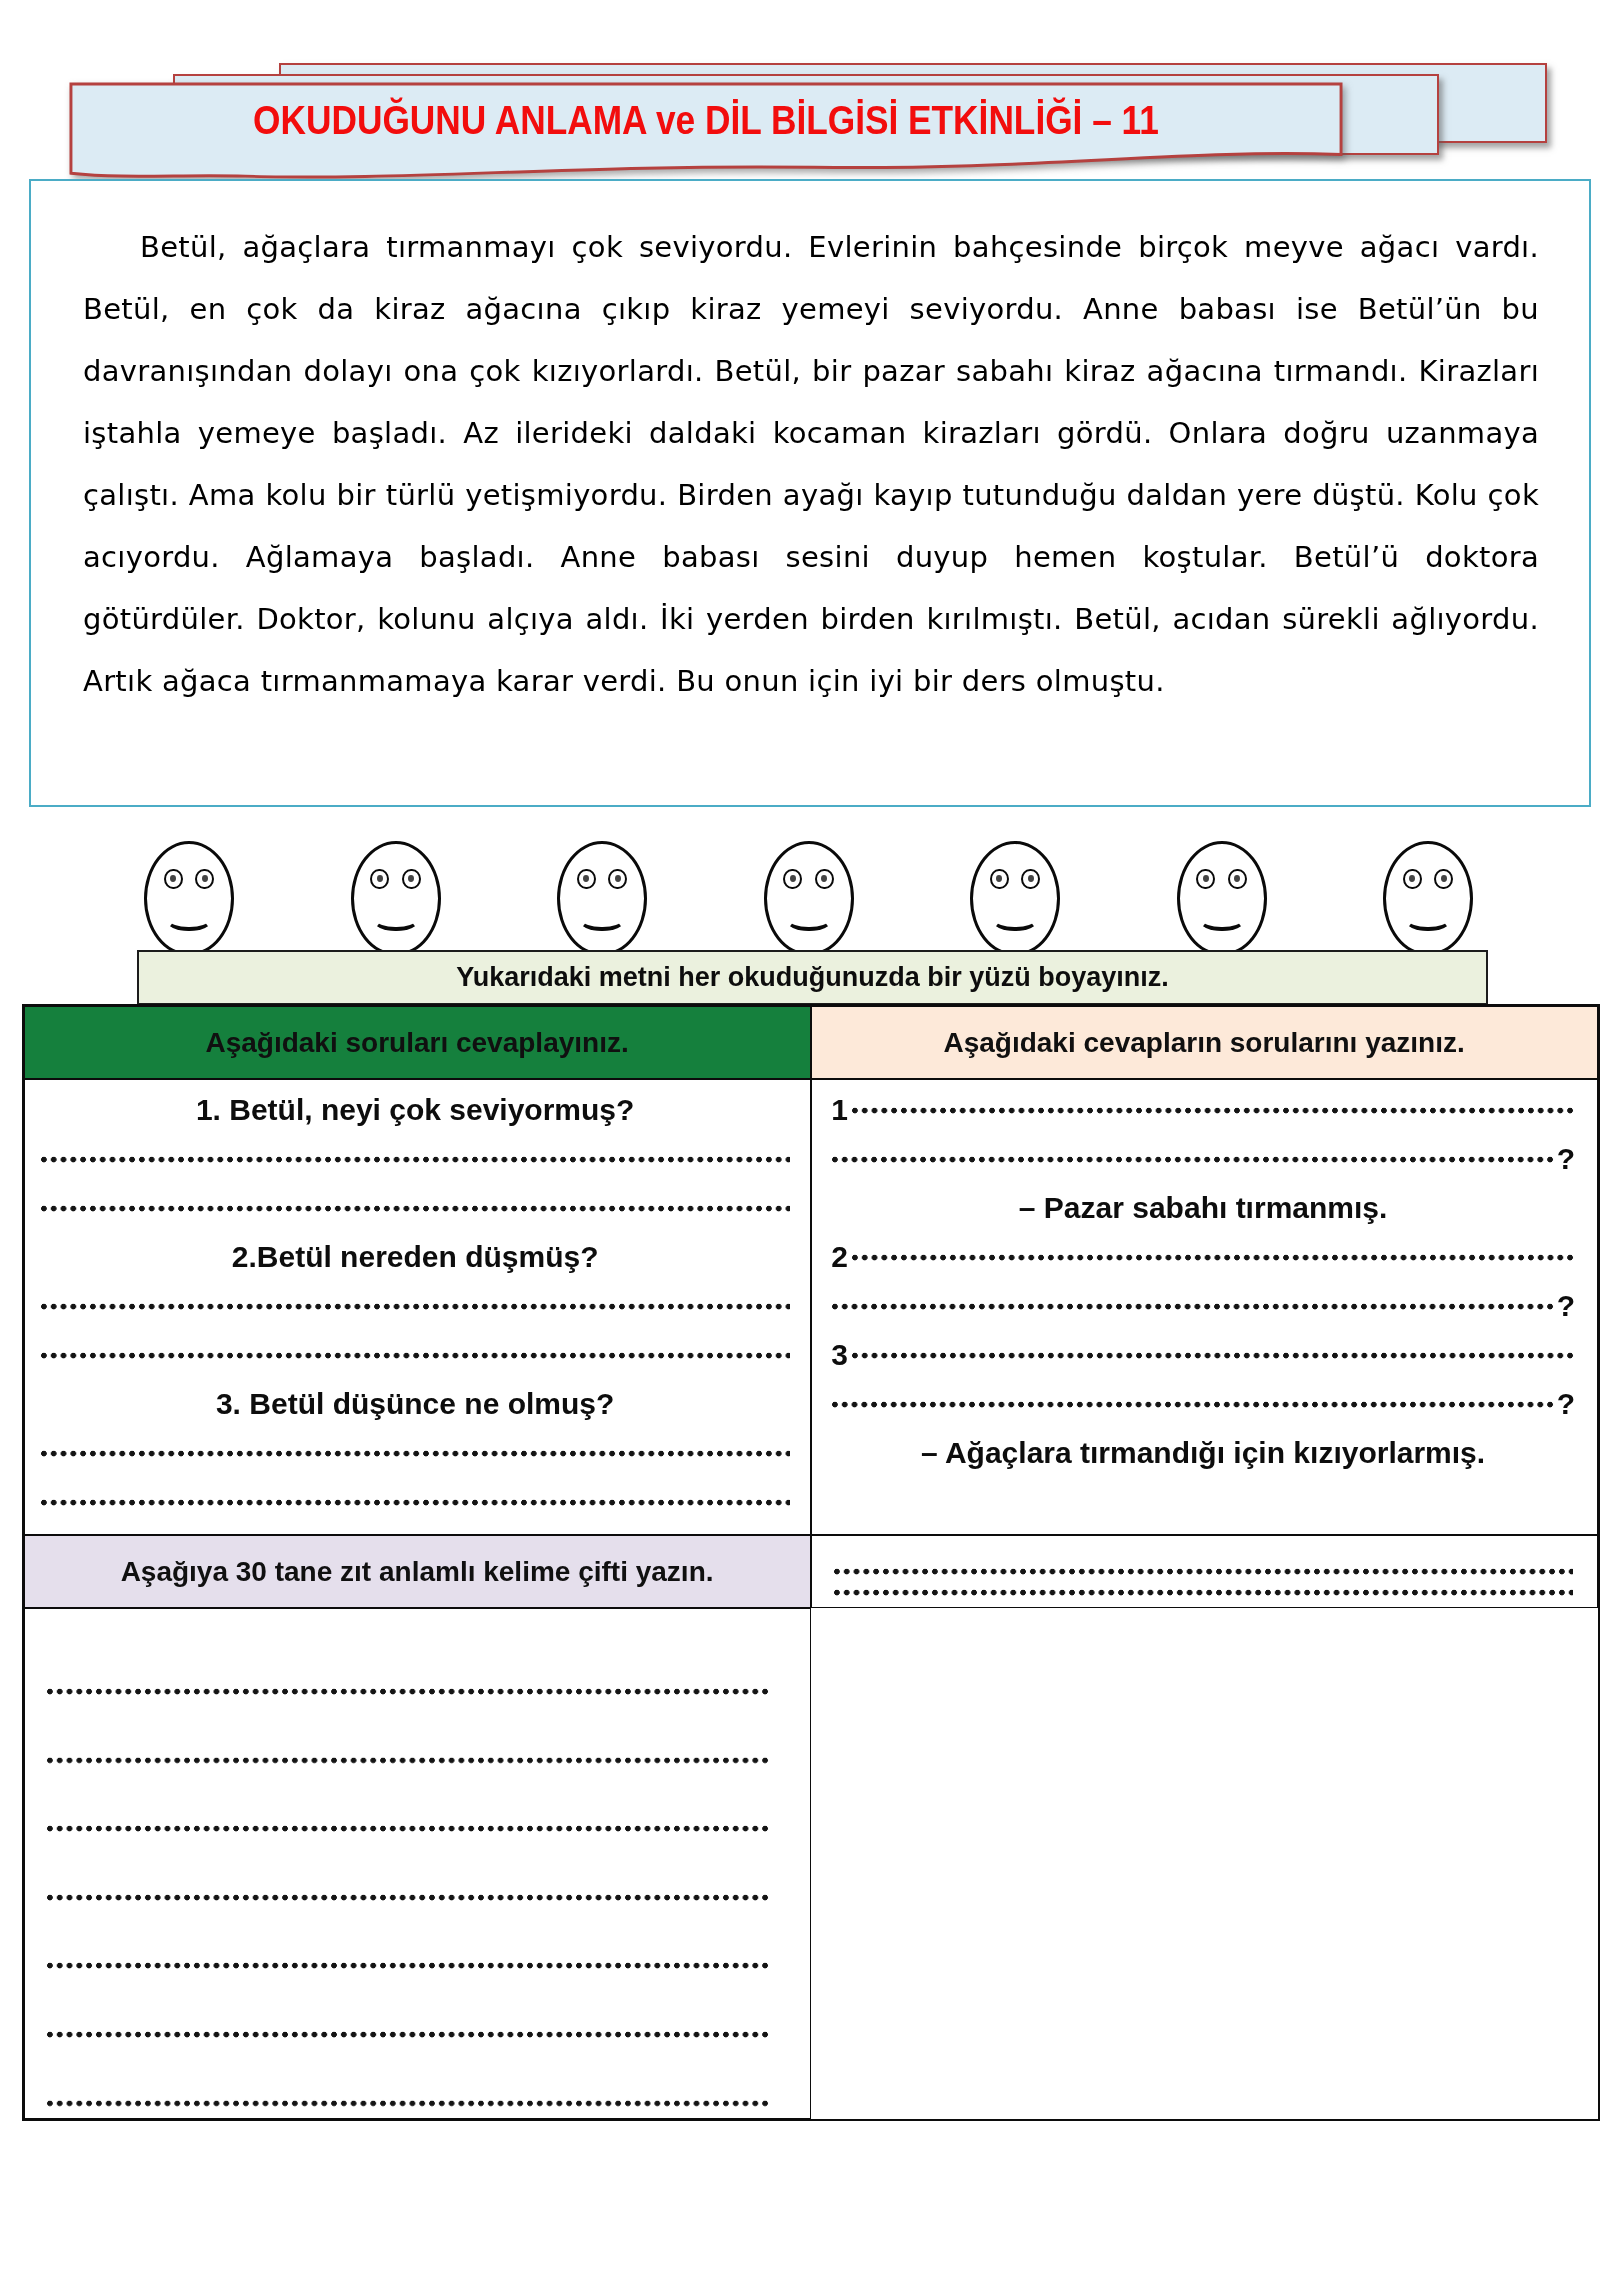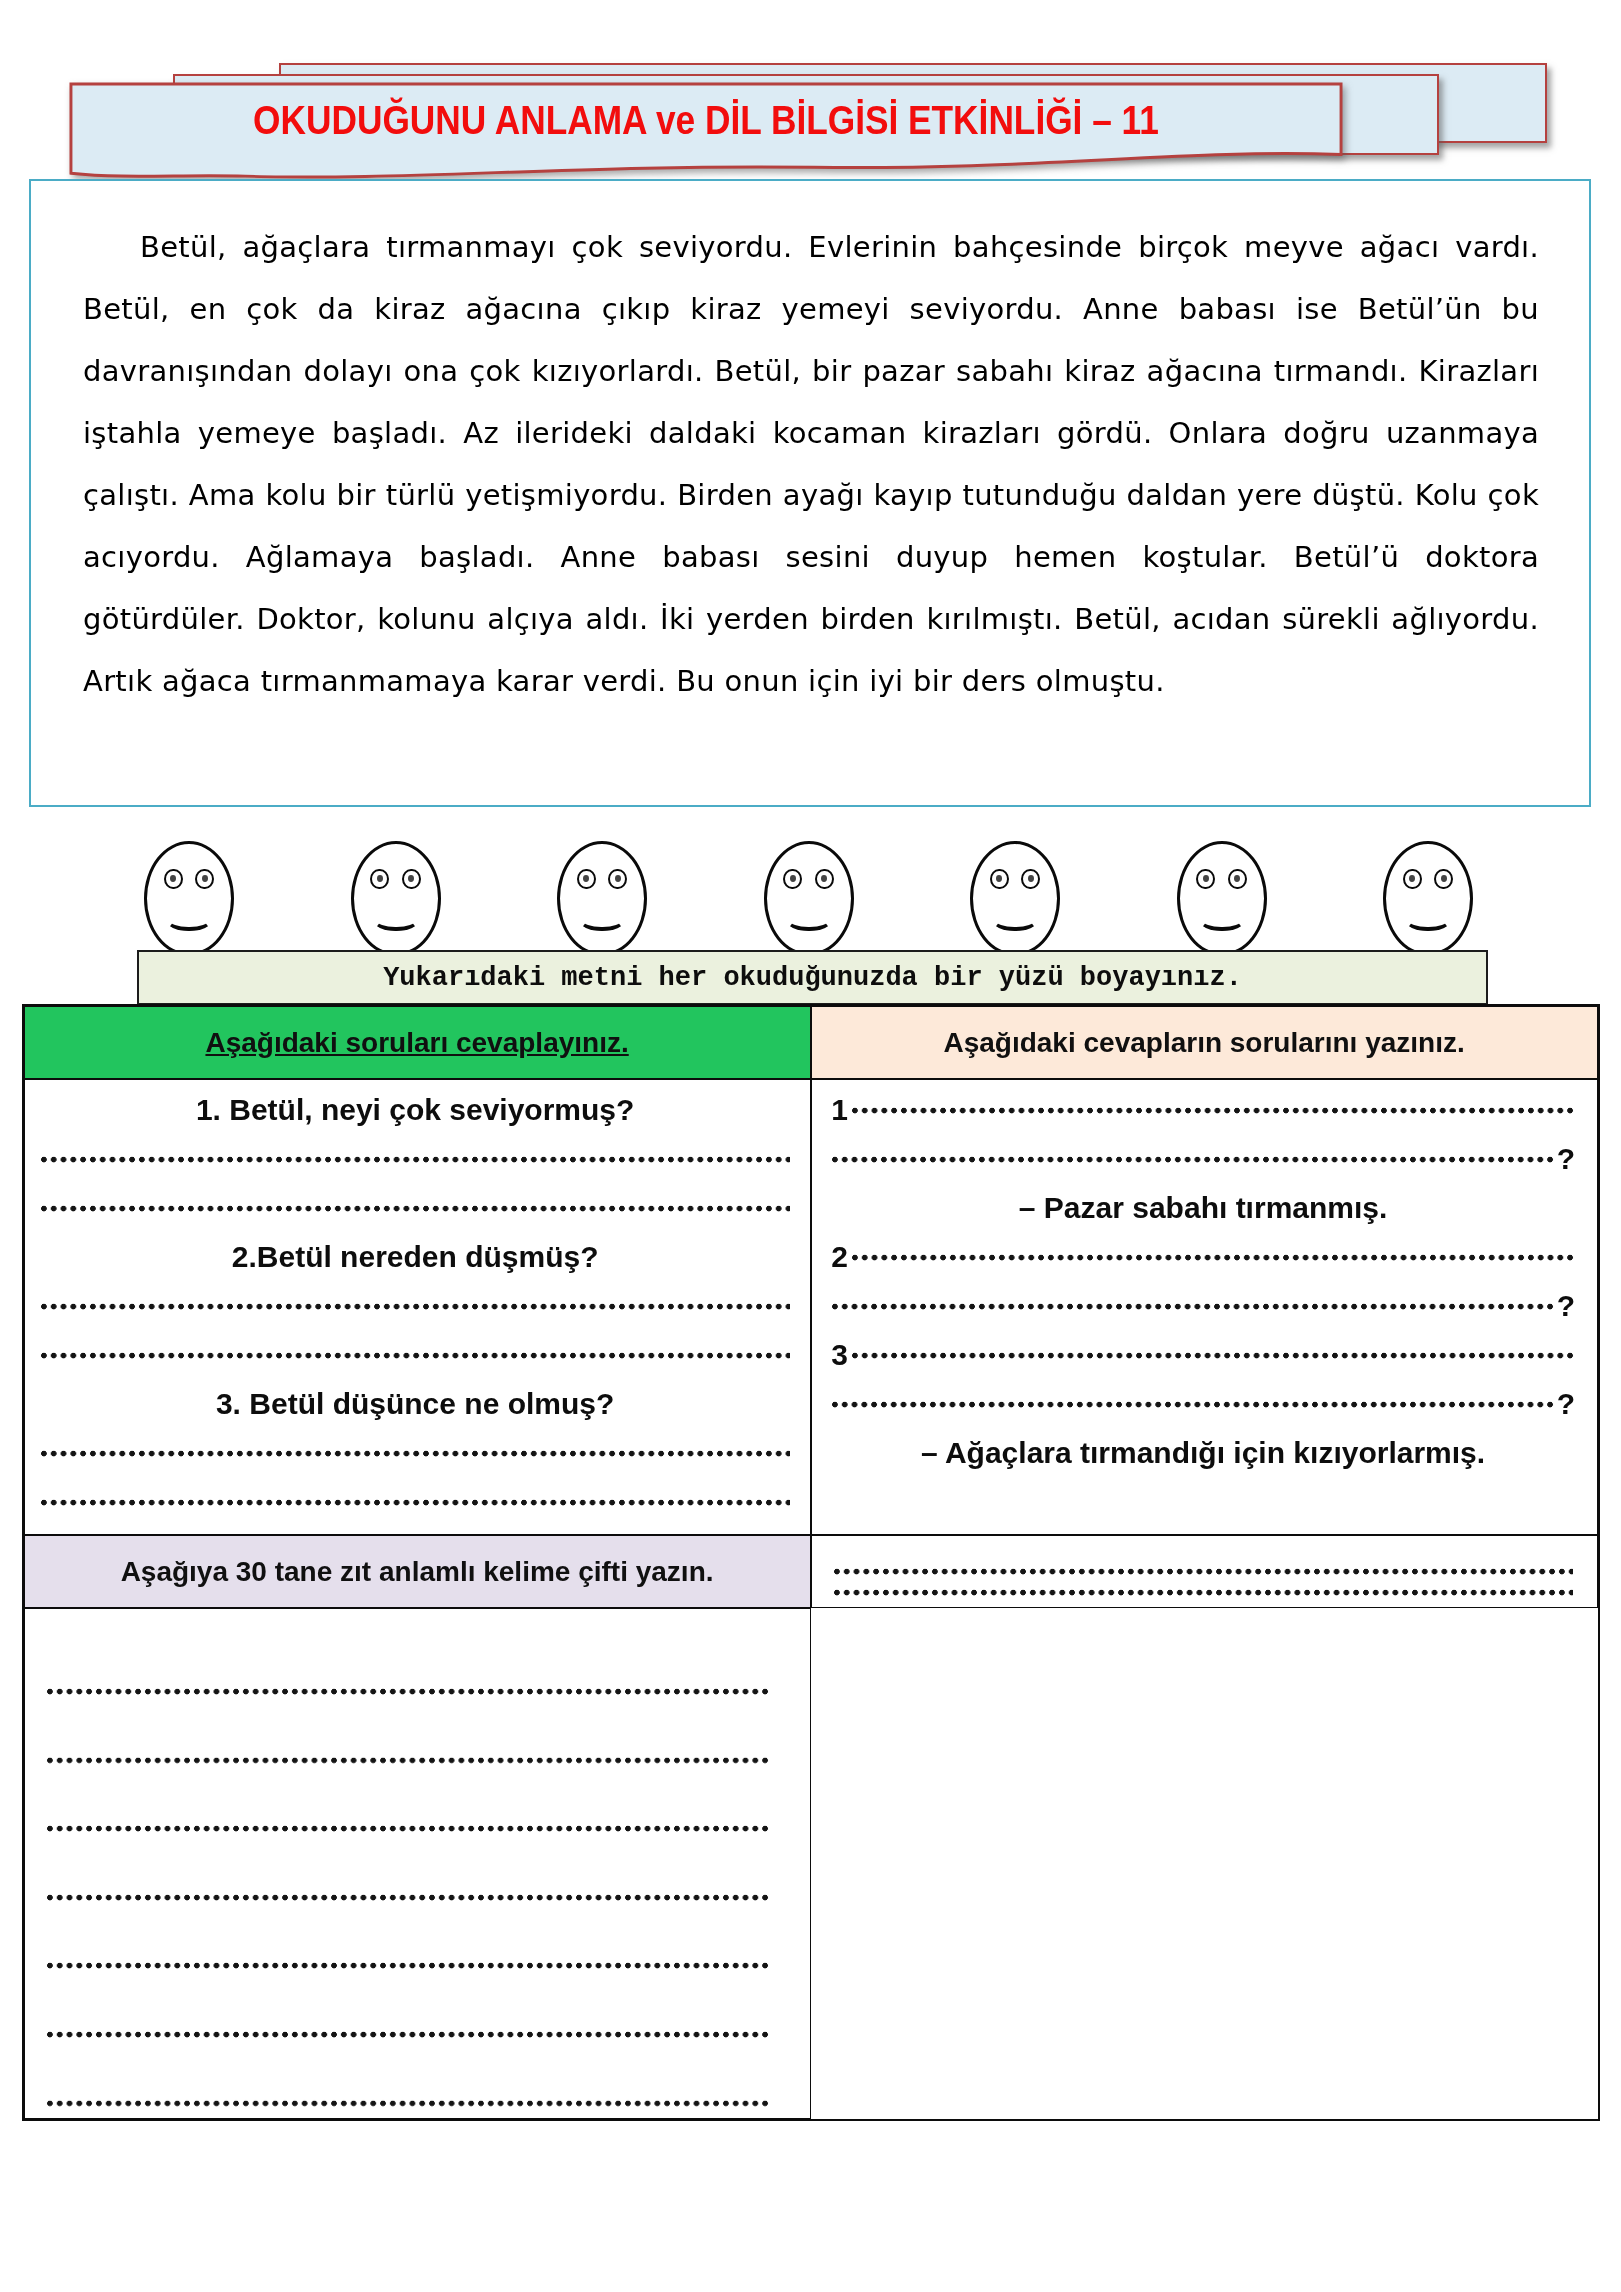--- a/index.html
+++ b/index.html
@@ -33,31 +33,31 @@
         background:#fff;display:flex;align-items:center;justify-content:center;}
   .pupil{width:5.9px;height:6.9px;border-radius:50%;background:#444;}
   .mouth{position:absolute;left:50%;bottom:21.6px;transform:translateX(-50%);
         width:45px;height:21.6px;border:3.9px solid transparent;
         border-bottom:4.4px solid #0a0a0a;border-radius:50%;box-sizing:border-box;}
 
   
   .green-banner{position:absolute;left:137px;top:950px;width:1351px;height:55px;
         background:#ebf1de;border:2.5px solid #1c1c1c;box-sizing:border-box;
         display:flex;align-items:center;justify-content:center;
-        font-weight:bold;font-size:27px;color:#0d0d0d;font-family:Liberation Mono, monospace;}
+        font-weight:bold;font-size:27px;color:#0d0d0d;}
 
   
   .qa-table{position:absolute;left:21.6px;top:1004px;width:1578px;height:1117px;
         border:2px solid #0c0c0c;box-sizing:border-box;background:#fff;
         display:grid;grid-template-columns:1fr 1fr;
         grid-template-rows:73px 456px 73px auto;}
   .cell{border:1.5px solid #0c0c0c;box-sizing:border-box;overflow:hidden;}
   .hdr{display:flex;align-items:center;justify-content:center;
         font-weight:bold;font-size:28px;color:#101010;}
-  .hdr-pink{background:#22c55e;text-decoration:underline;}
+  .hdr-pink{background:#15803d;}
   .hdr-peach{background:#fde9d9;}
   .hdr-blue{background:#dce6f1;}
   .hdr-lav{background:#e5dfec;}
 
   .qcell{padding:5.9px 19.6px 0 15.7px;}
   .acell{padding:5.9px 21.6px 0 19.6px;}
   .qrow,.arow{height:49px;display:flex;align-items:center;justify-content:center;}
   .question,.answer,.num,.qmark{font-weight:bold;font-size:30px;color:#0d0d0d;}
   .answer{white-space:pre-wrap;}
 

